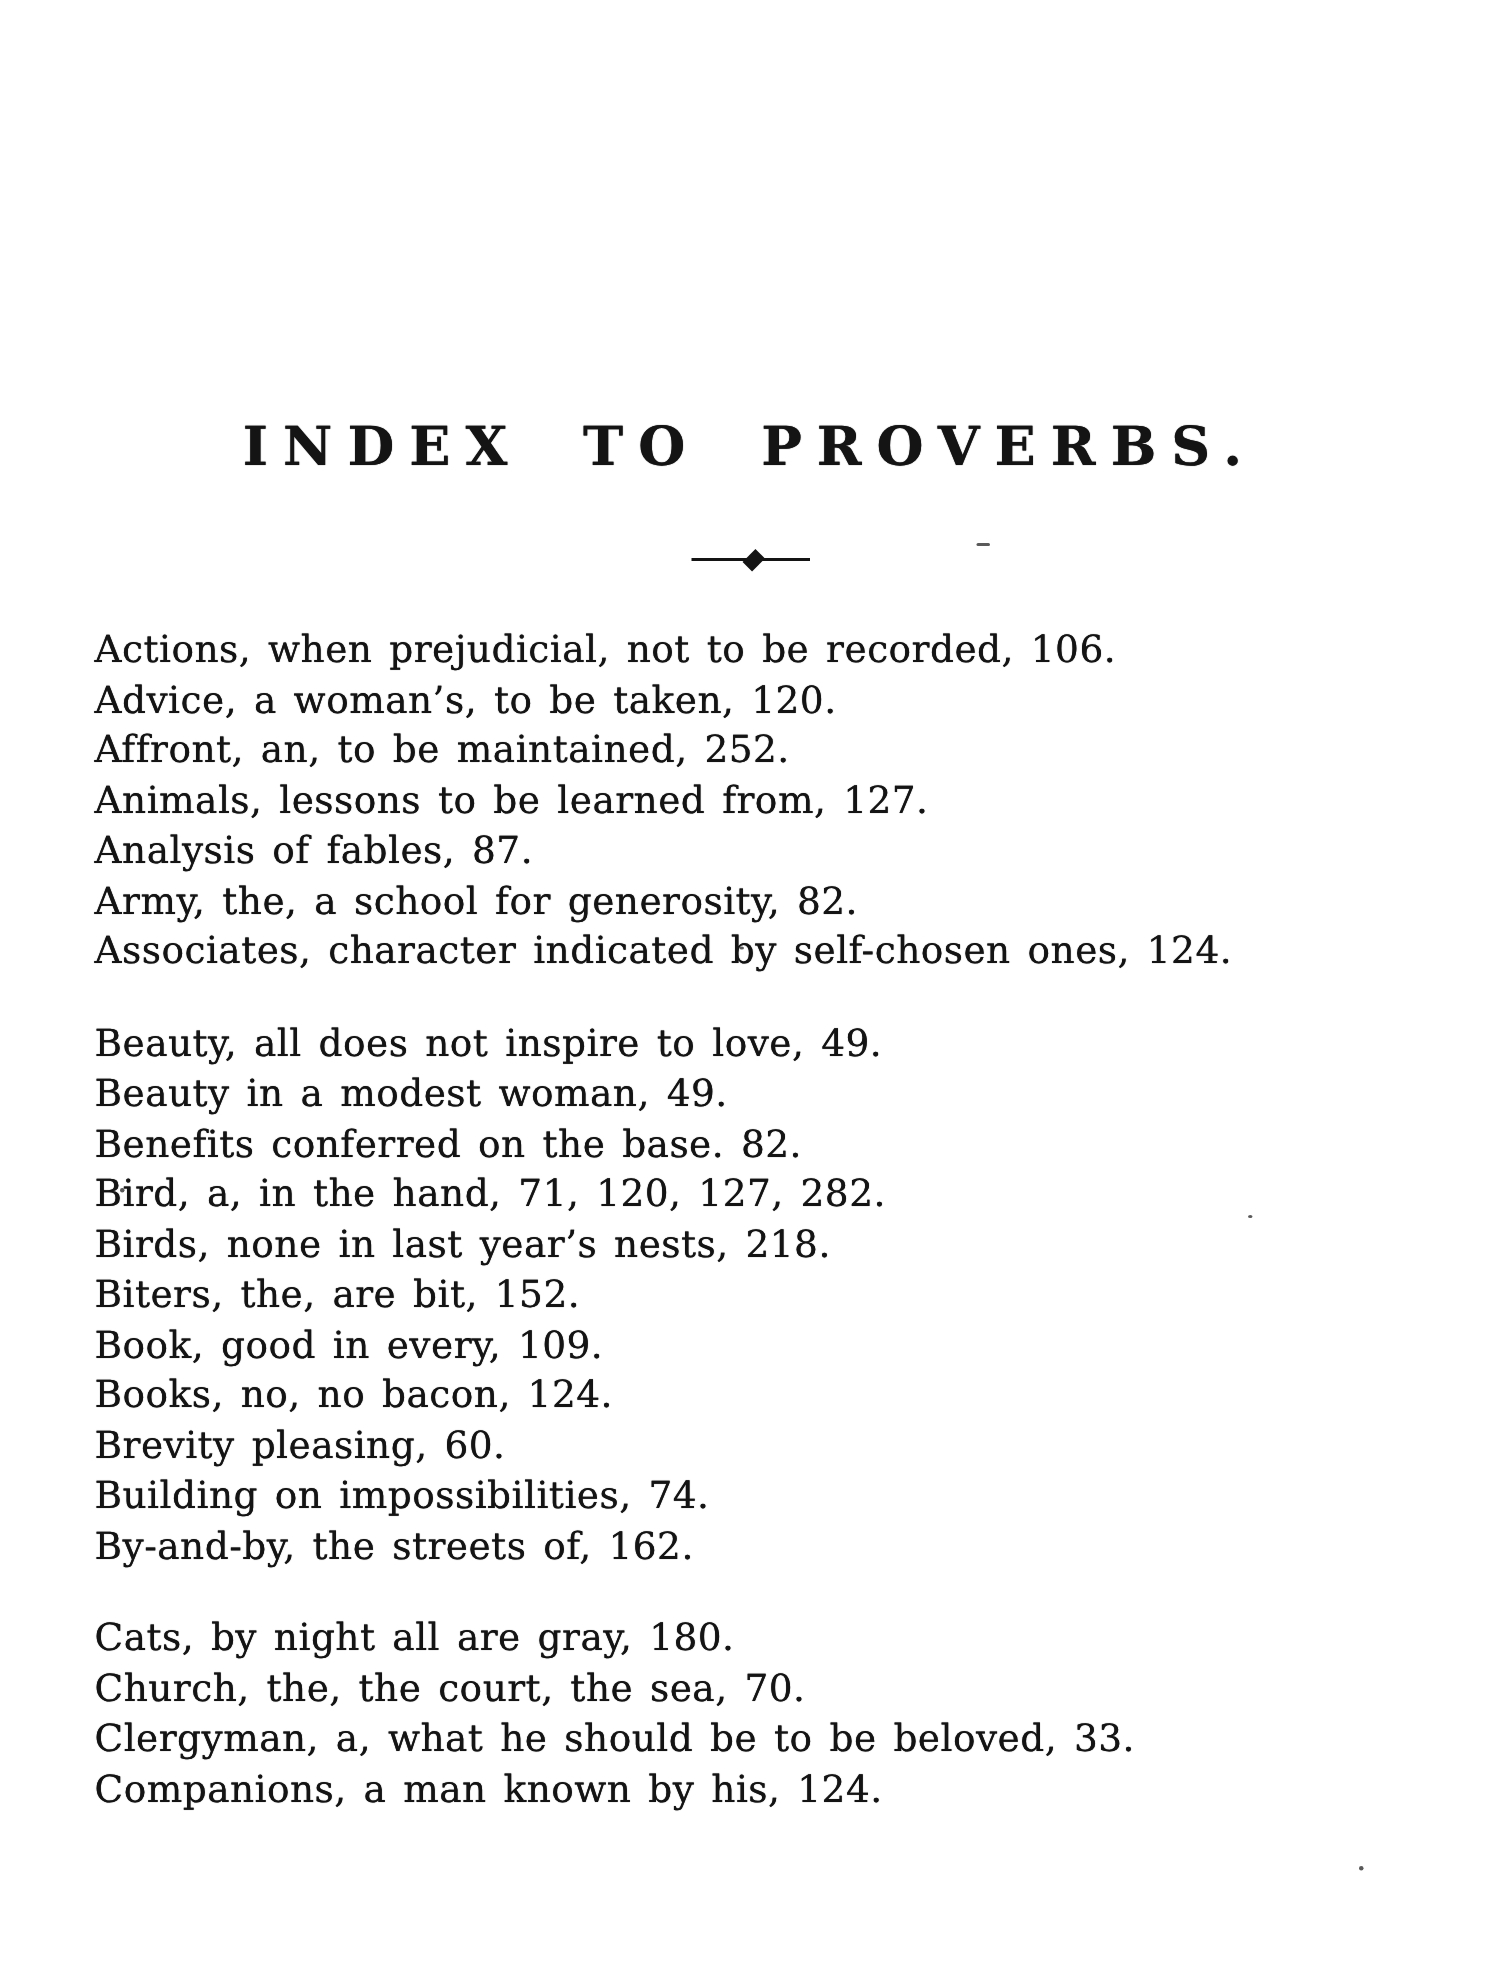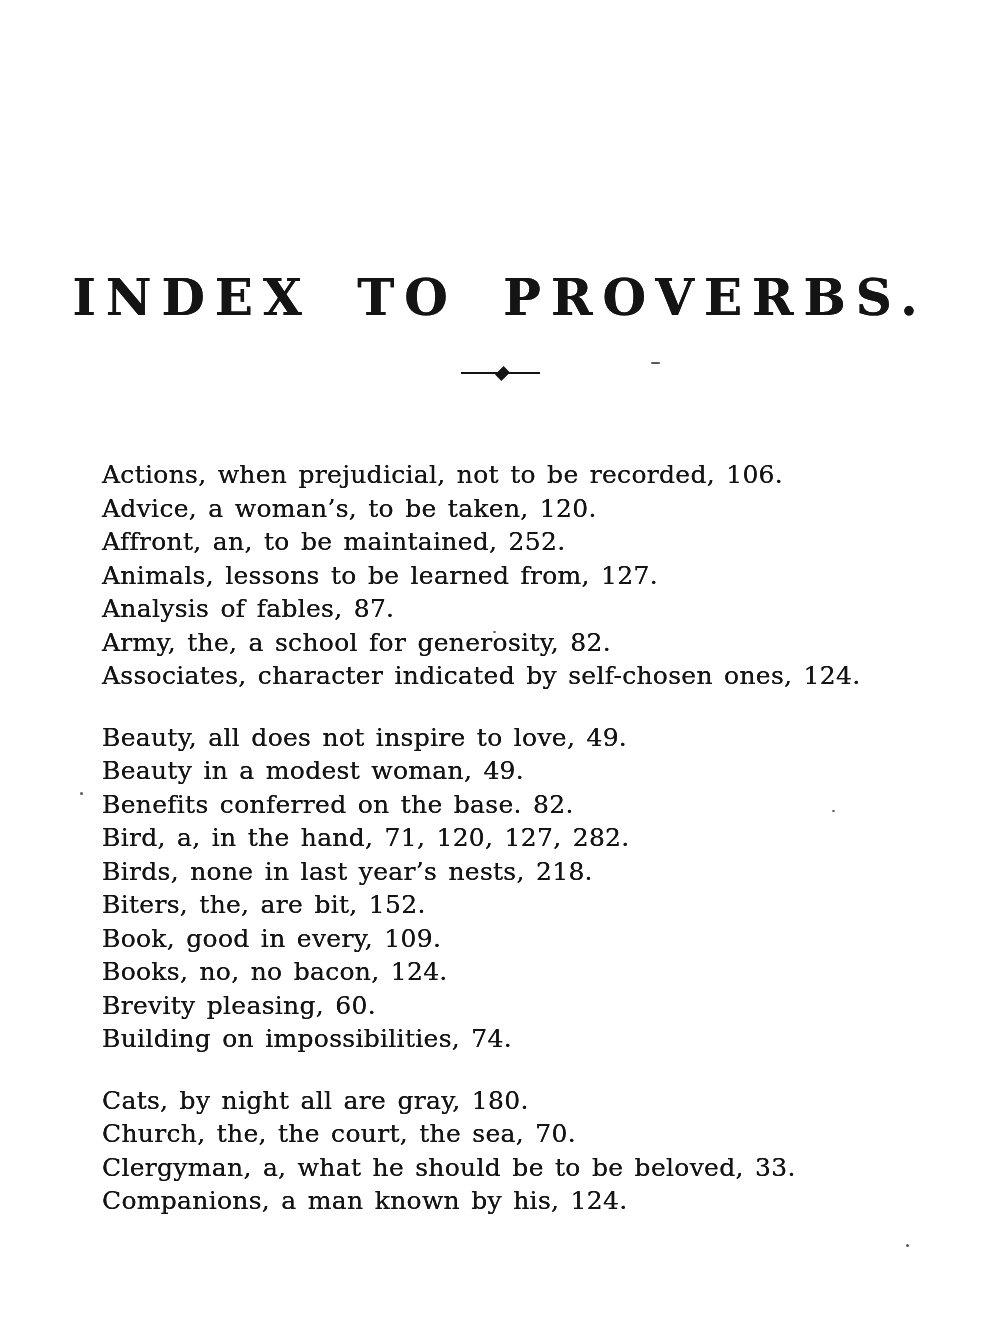--- a/index.html
+++ b/index.html
@@ -16,21 +16,21 @@
     color: #141414;
   }
   .page {
     position: relative;
     width: 100%;
     height: 100%;
   }
   .title {
     margin-top: 276px;
     text-align: center;
-    font-size: 50px;
+    font-size: 36px;
     line-height: 44px;
     font-weight: bold;
     letter-spacing: 10px;
     word-spacing: 18px;
     text-shadow: 0 0 0.6px #141414;
     white-space: nowrap;
   }
   .divider {
     margin-top: 46px;
     display: flex;
@@ -45,22 +45,22 @@
   }
   .divider .bar.left { width: 38px; }
   .divider .diamond {
     width: 9px;
     height: 9px;
     background: #141414;
     transform: rotate(45deg) scale(1, 1.35);
     margin: 0 -1px;
   }
   .index {
-    margin-top: 78px;
-    padding-left: 102px;
+    margin-top: 36px;
+    padding-left: 63px;
     padding-right: 110px;
   }
   .group { margin: 0 0 28px 0; }
   .entry {
     margin: 0;
     font-size: 25px;
     line-height: 33.5px;
     letter-spacing: 0.3px;
     word-spacing: 3px;
     text-shadow: 0 0 0.5px #141414;
@@ -101,20 +101,21 @@
         <p class="entry">Beauty, all does not inspire to love, 49.</p>
         <p class="entry">Beauty in a modest woman, 49.</p>
         <p class="entry">Benefits conferred on the base. 82.</p>
         <p class="entry">Bird, a, in the hand, 71, 120, 127, 282.</p>
         <p class="entry">Birds, none in last year’s nests, 218.</p>
         <p class="entry">Biters, the, are bit, 152.</p>
         <p class="entry">Book, good in every, 109.</p>
         <p class="entry">Books, no, no bacon, 124.</p>
         <p class="entry">Brevity pleasing, 60.</p>
         <p class="entry">Building on impossibilities, 74.</p>
+        <p class="entry">By-and-by, the streets of, 162.</p>
       </section>
     <section class="group">
         <p class="entry">Cats, by night all are gray, 180.</p>
         <p class="entry">Church, the, the court, the sea, 70.</p>
         <p class="entry">Clergyman, a, what he should be to be beloved, 33.</p>
         <p class="entry">Companions, a man known by his, 124.</p>
       </section>
   </div>
 
   <span class="speck dash" style="left:651px; top:86px; width:9px; height:2px;"></span>

